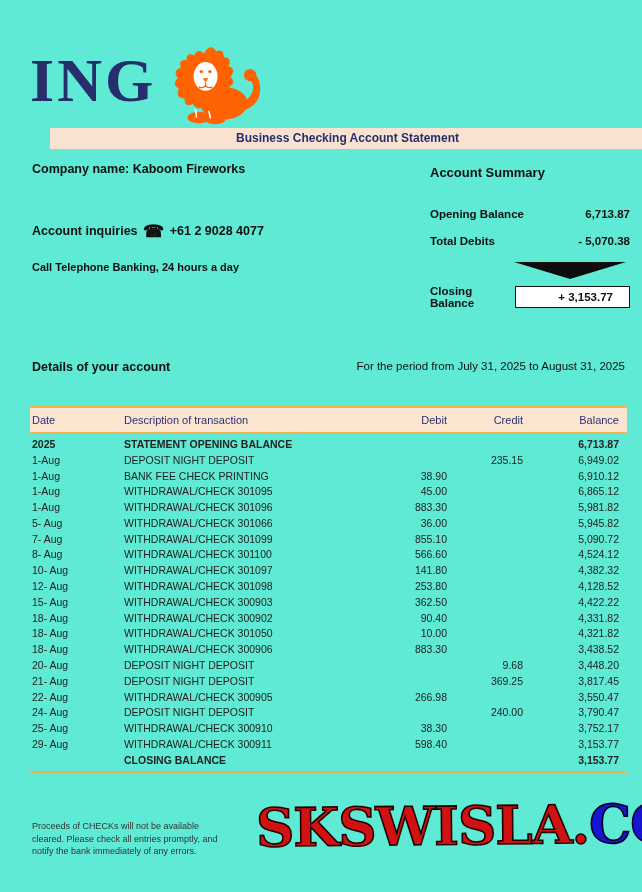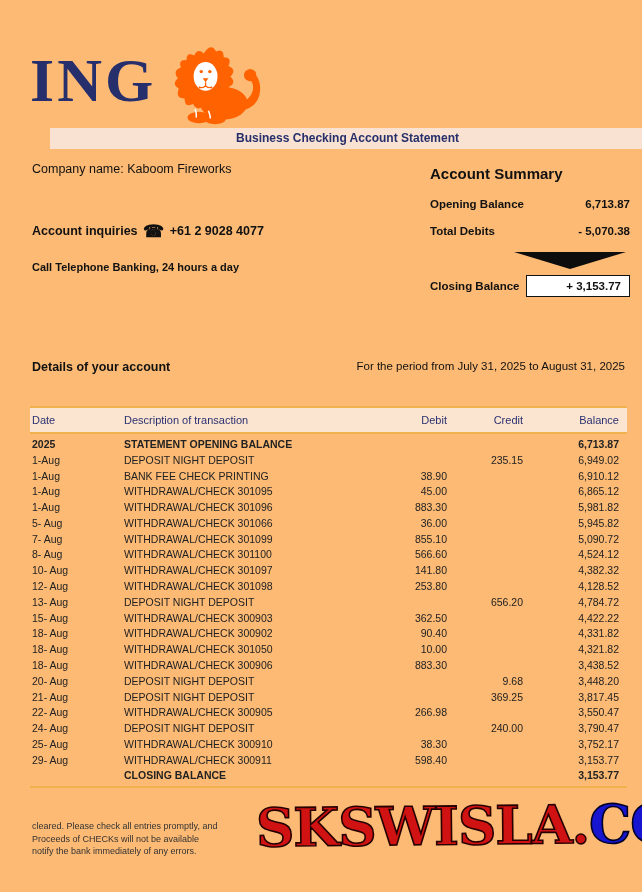--- a/index.html
+++ b/index.html
@@ -1,50 +1,50 @@
 <!DOCTYPE html>
 <html><head>
 <meta charset="utf-8">
 <style>
   html,body { margin:0; padding:0; background:#fff; }
   .page {
-    position:relative; width:642px; height:892px; background:#fdba74;
+    position:relative; width:642px; height:892px; background:#5eead4;
     font-family:"Liberation Sans", sans-serif; color:#222; overflow:hidden;
   }
   
   .logo-word {
     position:absolute; left:30px; top:50px;
     font-family:"Liberation Serif", serif; font-weight:bold;
     font-size:62px; line-height:60px; letter-spacing:3px; color:#262f6b;
   }
   .lion { position:absolute; left:170px; top:42px; }
   
   .title-bar {
     position:absolute; left:30px; top:128px; width:595px; height:21px;
     background:#f9e2d2; color:#262f6b; font-weight:bold; font-size:12px;
     text-align:center; line-height:21px;margin-left:20px;
   }
   
-  .company { position:absolute; left:32px; top:162px; font-weight:normal; font-size:12.5px; color:#111; }
+  .company { position:absolute; left:32px; top:162px; font-weight:bold; font-size:12.5px; color:#111; }
   .inquiries { position:absolute; left:32px; top:221px; font-weight:bold; font-size:12.5px; color:#111; }
   .inquiries .phone-glyph { font-size:17px; vertical-align:-2px; padding:0 2px; }
   .banking-note { position:absolute; left:32px; top:261px; font-weight:bold; font-size:11px; color:#111; }
   
   .summary { position:absolute; left:430px; top:165px; width:200px; }
-  .summary-title { font-weight:bold; font-size:15px; color:#111; margin-bottom:16px; }
+  .summary-title { font-weight:bold; font-size:13px; color:#111; margin-bottom:28px; }
   .summary-row { display:flex; justify-content:space-between; font-weight:bold; font-size:11.5px; color:#111; margin-bottom:15px;text-align:center; }
   .arrow-down {
     width:0; height:0; margin:2px 4px 6px auto;
     border-left:56px solid transparent; border-right:56px solid transparent;
     border-top:17px solid #0d0d0d;
   }
   .closing-row { display:flex; justify-content:space-between; align-items:center; }
   .closing-label { font-weight:bold; font-size:11.5px; color:#111; }
   .closing-box {
-    border:1.5px solid #111; width:86px; padding:4px 8px;
+    border:1.5px solid #111; width:86px; padding:4px 16px;
     text-align:right; font-weight:bold; font-size:11.5px; color:#111; background:#fff;
   }
   
   .details-line { position:absolute; left:32px; top:360px; width:593px; display:flex; justify-content:space-between; }
   .details-title { font-weight:bold; font-size:12.5px; color:#111; }
   .details-period { font-size:11.5px; color:#111; }
   
   .txn-table-wrap { position:absolute; left:30px; top:406px; width:595px; }
   table { border-collapse:collapse; width:100%; table-layout:fixed; }
   thead tr { background:#fbe5d1; }
@@ -213,27 +213,20 @@
       <td class="col-balance">4,382.32</td>
     </tr>
           <tr>
       <td class="col-date">12- Aug</td>
       <td class="col-desc">WITHDRAWAL/CHECK 301098</td>
       <td class="col-debit">253.80</td>
       <td class="col-credit"></td>
       <td class="col-balance">4,128.52</td>
     </tr>
           <tr>
-      <td class="col-date">13- Aug</td>
-      <td class="col-desc">DEPOSIT NIGHT DEPOSIT</td>
-      <td class="col-debit"></td>
-      <td class="col-credit">656.20</td>
-      <td class="col-balance">4,784.72</td>
-    </tr>
-          <tr>
       <td class="col-date">15- Aug</td>
       <td class="col-desc">WITHDRAWAL/CHECK 300903</td>
       <td class="col-debit">362.50</td>
       <td class="col-credit"></td>
       <td class="col-balance">4,422.22</td>
     </tr>
           <tr>
       <td class="col-date">18- Aug</td>
       <td class="col-desc">WITHDRAWAL/CHECK 300902</td>
       <td class="col-debit">90.40</td>
@@ -301,21 +294,21 @@
       <td class="col-desc">CLOSING BALANCE</td>
       <td class="col-debit"></td>
       <td class="col-credit"></td>
       <td class="col-balance">3,153.77</td>
     </tr>
         </tbody>
     </table>
   </div>
 
   <div class="disclaimer">
+    <div>Proceeds of CHECKs will not be available</div>
     <div>cleared. Please check all entries promptly, and</div>
-    <div>Proceeds of CHECKs will not be available</div>
     <div>notify the bank immediately of any errors.</div>
   </div>
   <div class="watermark">
     <span class="wm-red">SKSWISLA.</span><span class="wm-blue">COM</span>
   </div>
 
 </div>
 
 </body></html>

